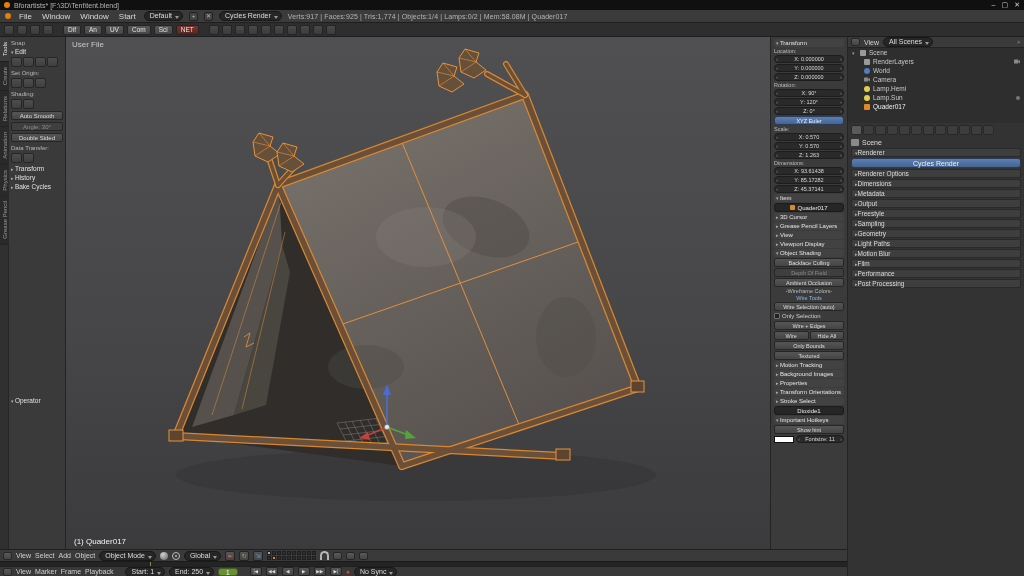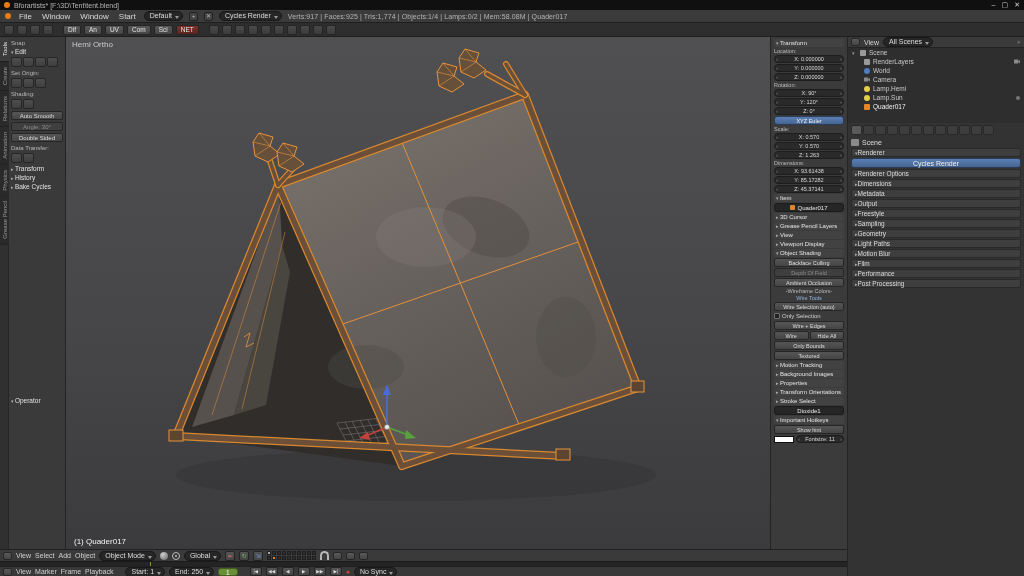--- a/index.html
+++ b/index.html
@@ -308,21 +308,21 @@
     <g>
       <line x1="321" y1="390" x2="321" y2="357" stroke="#4a6cd4" stroke-width="1.6"></line>
       <polygon points="317,358 325,358 321,347" fill="#4a6cd4"></polygon>
       <line x1="321" y1="390" x2="300" y2="399" stroke="#c4403a" stroke-width="1.6"></line>
       <polygon points="302,395 304,403 293,401" fill="#c4403a"></polygon>
       <line x1="321" y1="390" x2="342" y2="398" stroke="#56a33c" stroke-width="1.6"></line>
       <polygon points="340,393 339,402 350,401" fill="#56a33c"></polygon>
       <circle cx="321" cy="390" r="2.6" fill="#e6e6e6" stroke="#666" stroke-width="0.6"></circle>
     </g>
   </svg>
-  <div class="vp-label">Hemi Ortho</div>
+  <div class="vp-label">User File</div>
   <div class="vp-obj">(1) Quader017</div>
 </div>
 
 <div class="npanel">
   <div class="np-hdr">Transform</div>
   <div class="np-lbl">Location:</div>
   <div class="numf">X: 0.000000</div>
   <div class="numf">Y: 0.000000</div>
   <div class="numf">Z: 0.000000</div>
   <div class="np-lbl">Rotation:</div>

